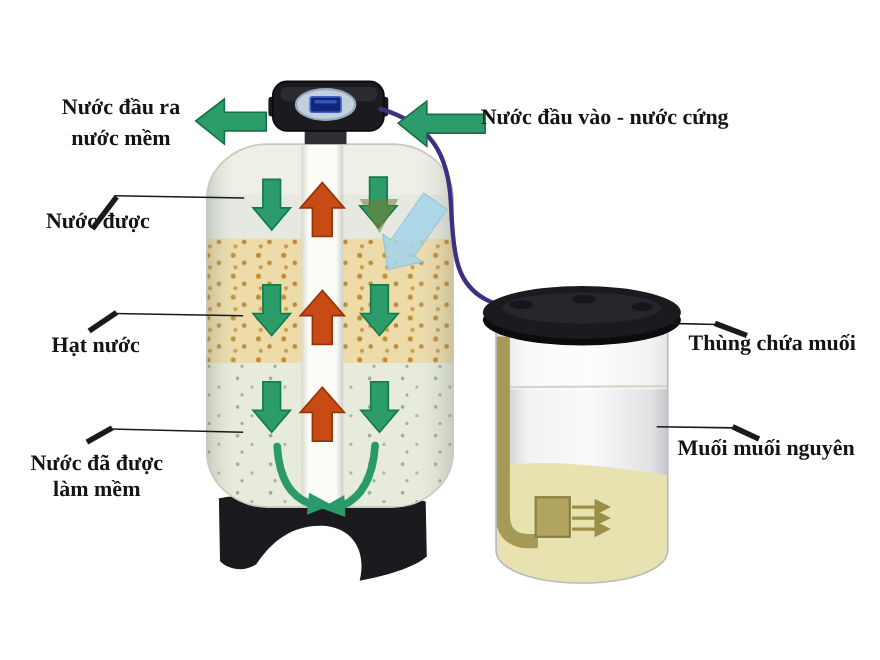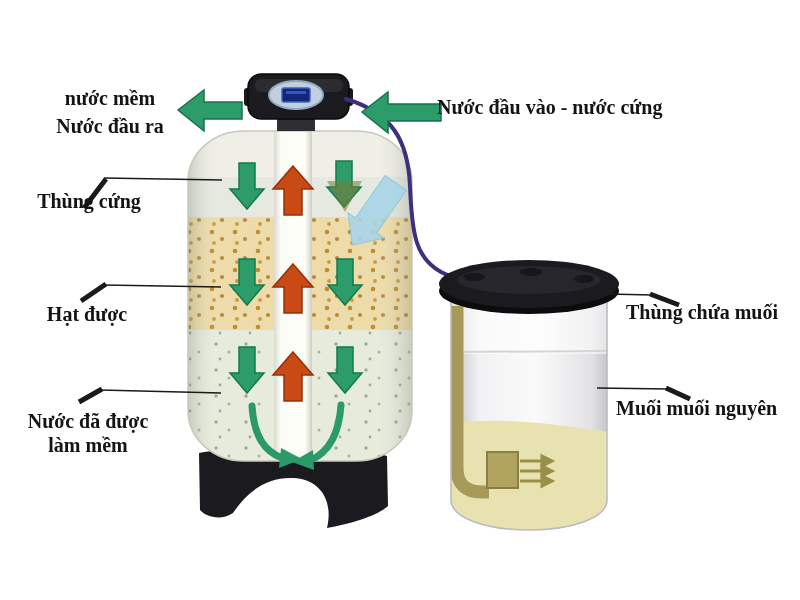--- a/index.html
+++ b/index.html
@@ -161,30 +161,30 @@
     <path d="M100,390 L221,393" stroke-width="1.5"></path>
     <path d="M79,402 L102,389" stroke-width="5"></path>
     <path d="M608,294 L652,295" stroke-width="1.5"></path>
     <path d="M650,294 L679,305" stroke-width="5"></path>
     <path d="M597,388 L668,389" stroke-width="1.5"></path>
     <path d="M666,388 L690,399" stroke-width="5"></path>
   </g>
 </svg>
 
 <div class="lbl center" style="left:30px;top:84px;width:160px;line-height:28px;">
+  <span>Nước đầu ra</span>
   <span>nước mềm</span>
-  <span>Nước đầu ra</span>
 </div>
 
 <div class="lbl nowrap" style="left:437px;top:95px;">Nước đầu vào - nước cứng</div>
 
-<div class="lbl center" style="left:24px;top:189px;width:130px;">Thùng cứng</div>
+<div class="lbl center" style="left:24px;top:189px;width:130px;">Nước được</div>
 
 <div class="lbl center" style="left:12px;top:302px;width:150px;">
-  <span>Hạt được</span>
+  <span>Hạt nước</span>
 </div>
 
 <div class="lbl nowrap" style="left:626px;top:300px;">Thùng chứa muối</div>
 
 <div class="lbl center" style="left:8px;top:409px;width:160px;">
   <span>Nước đã được</span>
   <span>làm mềm</span>
 </div>
 
 <div class="lbl nowrap" style="left:616px;top:396px;">Muối muối nguyên</div>

